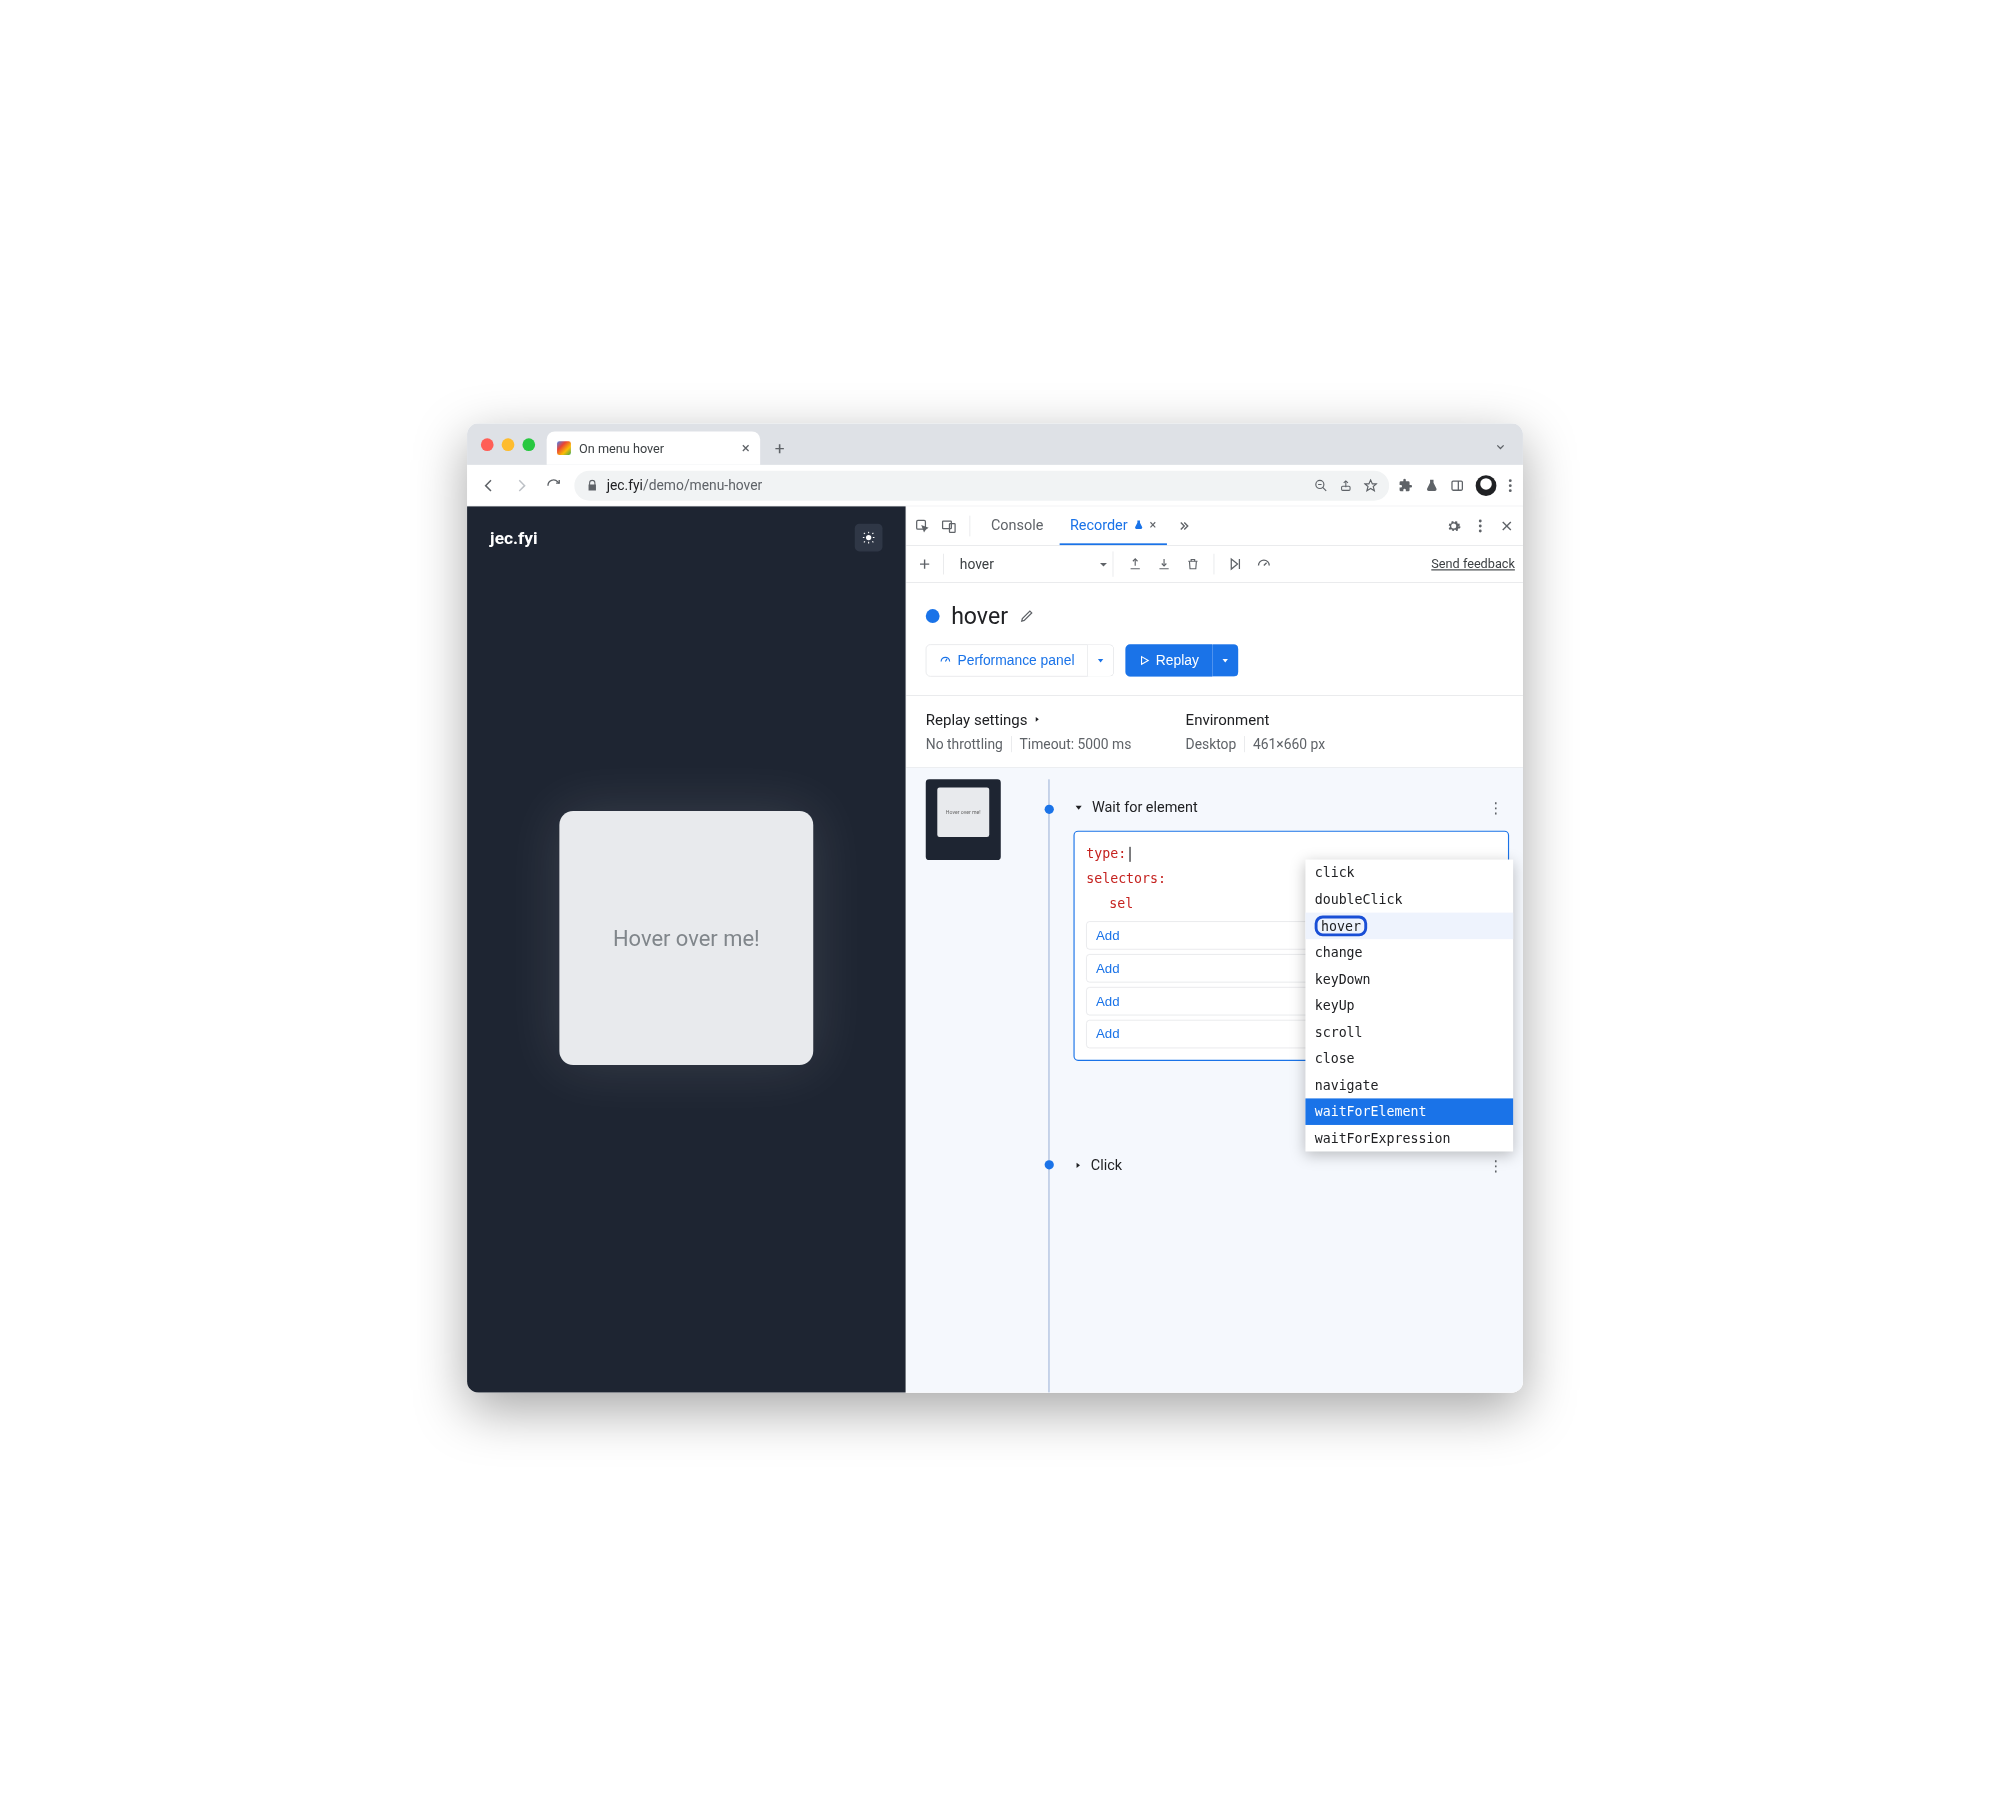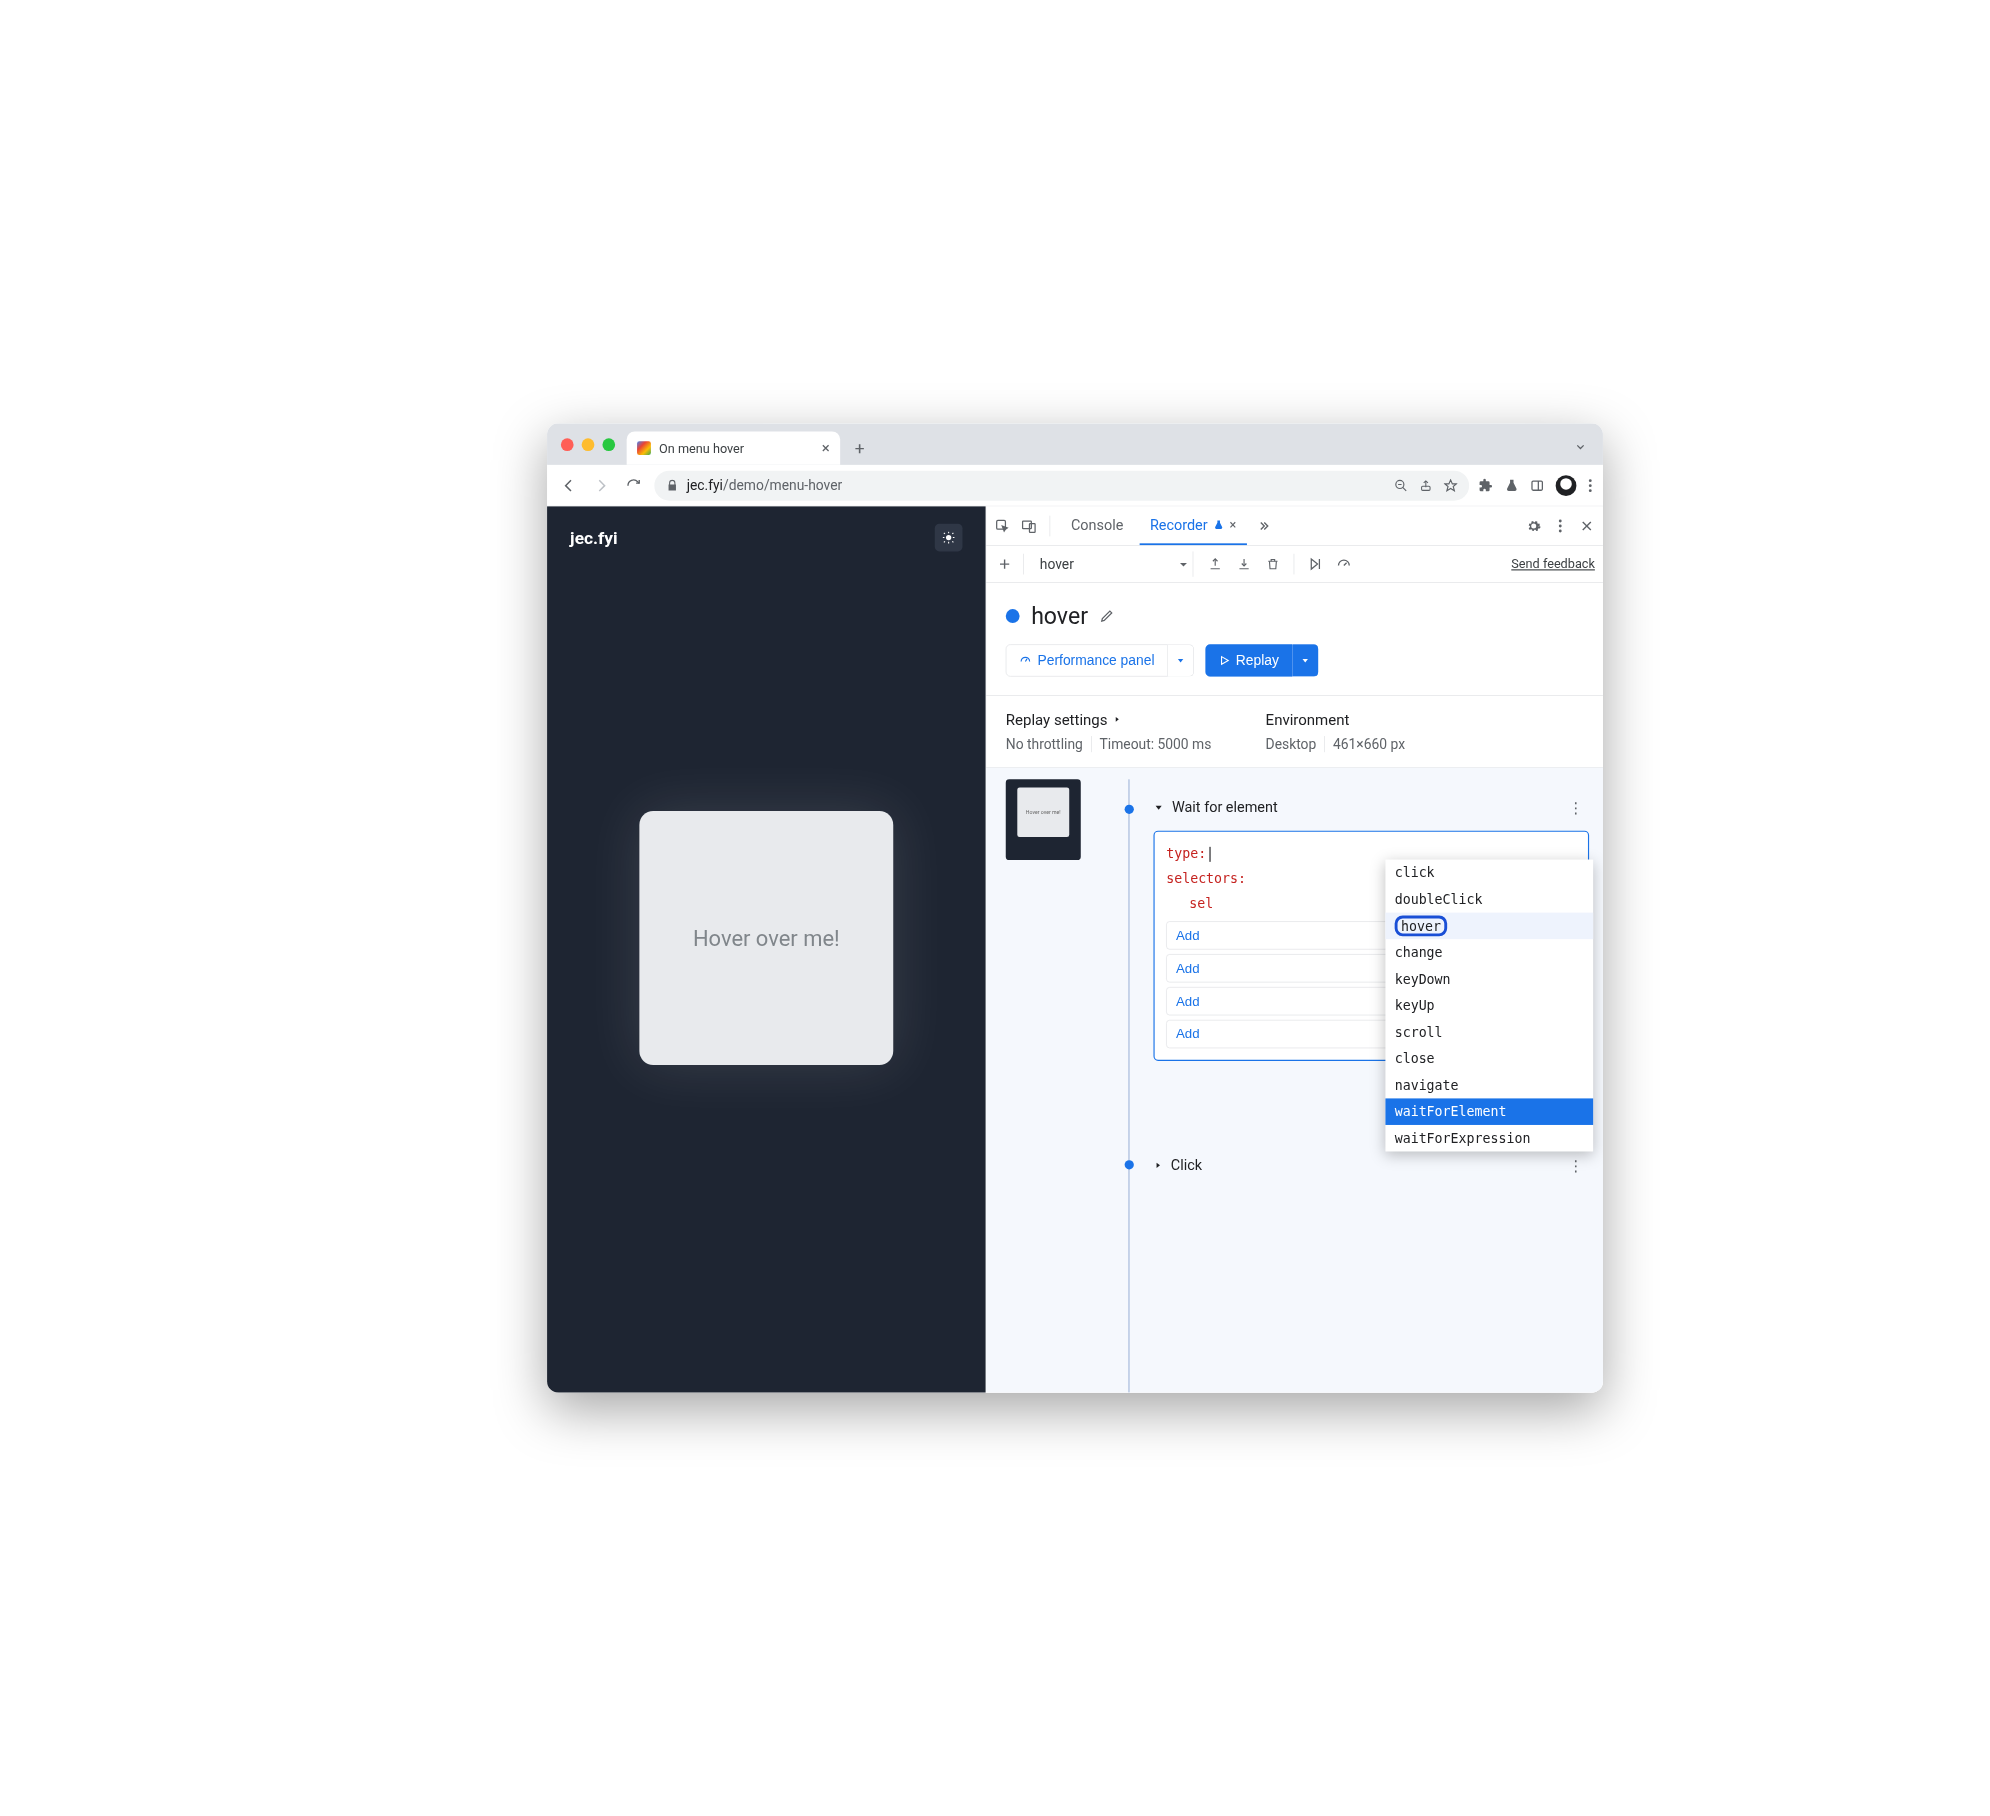--- a/index.html
+++ b/index.html
@@ -1,17 +1,17 @@
 <!DOCTYPE html>
 <html><head>
 <meta charset="utf-8">
 <style>
 *{box-sizing:border-box;margin:0;padding:0}
 body{font-family:-apple-system,BlinkMacSystemFont,"Segoe UI",Roboto,sans-serif;background:#fff;font-size:14px;color:#202124}
-.window{width:1990px;height:1816px;display:flex;align-items:center;justify-content:flex-end;background:transparent}
+.window{width:1990px;height:1816px;display:flex;align-items:center;justify-content:center;background:transparent}
 .browser{width:1830px;height:1680px;border-radius:20px;overflow:hidden;box-shadow:0 30px 90px rgba(0,0,0,.35);background:#fff;display:flex;flex-direction:column;transform:scale(.577);transform-origin:center}
 
 .tabstrip{height:72px;background:#dee1e6;display:flex;align-items:flex-end;padding:0 14px;position:relative}
 .traffic{display:flex;gap:14px;align-items:center;margin:0 20px 24px 10px}
 .tdot{width:22px;height:22px;border-radius:50%}
 .tdr{background:#ff5f57}.tdy{background:#febc2e}.tdg{background:#28c840}
 .tab{background:#fff;border-radius:14px 14px 0 0;height:58px;display:flex;align-items:center;padding:0 18px;gap:14px;min-width:370px;position:relative}
 .favicon{width:24px;height:24px;border-radius:4px;background:linear-gradient(135deg,#4285f4,#ea4335,#fbbc05,#34a853);flex-shrink:0}
 .tabtitle{font-size:22px;color:#3c4043}
 .tabclose{margin-left:auto;font-size:26px;color:#5f6368;line-height:1}

